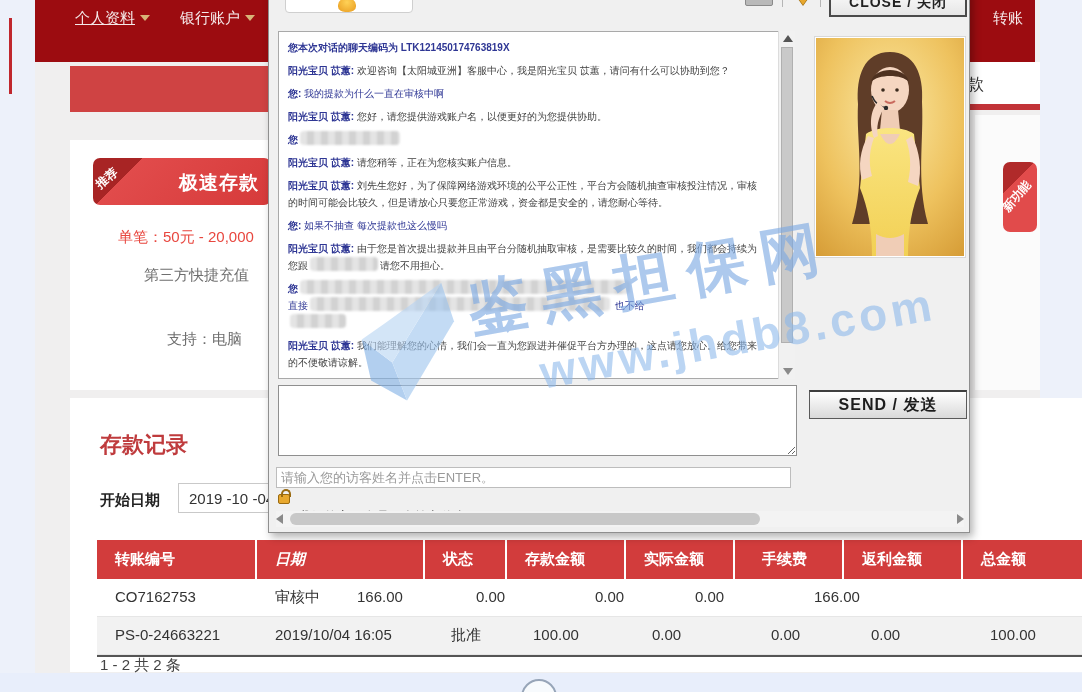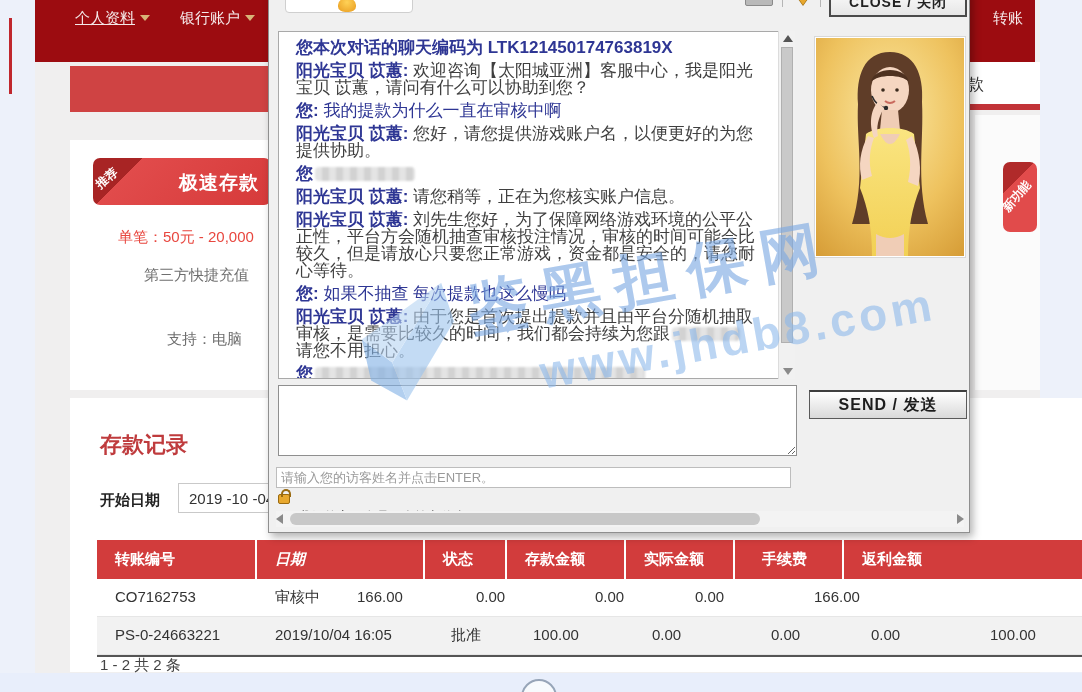--- a/index.html
+++ b/index.html
@@ -50,21 +50,21 @@
   
   .chat-popup { position:absolute; left:268px; top:-12px; width:702px; height:545px; background:#f0f0f0; border:1px solid #8f8f8f; box-shadow:3px 4px 8px rgba(0,0,0,.3); z-index:10; }
   .name-field { position:absolute; left:16px; top:0px; width:128px; height:24px; background:#fff; border:1px solid #cfcfcf; border-radius:4px; overflow:hidden; }
   .emoji-dot { position:absolute; left:52px; top:8px; width:18px; height:14px; border-radius:50% 50% 40% 40%; background:radial-gradient(circle at 50% 30%,#ffd257,#e89b1f); }
   .printer { position:absolute; left:476px; top:0px; width:28px; height:20px; }
   .printer .p-body { position:absolute; left:0; top:6px; width:28px; height:11px; background:#b9b9b9; border:1px solid #8a8a8a; border-radius:2px; }
   .tool-sep { position:absolute; top:2px; width:1px; height:16px; background:#b5b5b5; }
   .gold-arrow { position:absolute; left:524px; top:2px; width:0; height:0; border-left:10px solid transparent; border-right:10px solid transparent; border-top:14px solid #e8a82e; filter:drop-shadow(0 1px 0 #9a6a10); }
   .close-btn { position:absolute; left:560px; top:-4px; width:138px; height:32px; background:linear-gradient(#ffffff,#e6e6e6); border:2px solid #4a4a4a; font-size:14px; font-weight:bold; color:#222; text-align:center; line-height:30px; letter-spacing:1px; cursor:pointer; }
   .chat-log { position:absolute; left:9px; top:42px; width:517px; height:348px; background:#fff; border:1px solid #a9a9a9; overflow:hidden; padding:5px 28px 5px 9px; }
-  .msg { margin:2px 8px 6px; line-height:17px; font-size:17px; }
+  .msg { margin:2px 0 6px; line-height:17px; font-size:10px; }
   .t-sys, .t-name, .t-uname { font-weight:bold; color:#2e3694; }
   .t-agent { color:#3f3f3f; }
   .t-user { color:#2e3694; }
   .t-blur { display:inline-block; height:14px; border-radius:4px; vertical-align:-2px; margin:0 2px;
             background:repeating-linear-gradient(90deg,#e4e4e4 0 7px,#d2d2d2 7px 14px); filter:blur(1.2px); }
   .vscroll { position:absolute; right:0; top:0; bottom:0; width:17px; background:#f1f1f1; border-left:1px solid #dcdcdc; }
   .v-up { position:absolute; top:4px; left:4px; width:0; height:0; border-left:5px solid transparent; border-right:5px solid transparent; border-bottom:7px solid #555; cursor:pointer; }
   .v-thumb { position:absolute; top:16px; left:2px; width:12px; height:296px; background:#c9c9c9; border:1px solid #b0b0b0; cursor:grab; }
   .v-down { position:absolute; bottom:4px; left:4px; width:0; height:0; border-left:5px solid transparent; border-right:5px solid transparent; border-top:7px solid #8a8a8a; cursor:pointer; }
   .agent-photo-frame { position:absolute; left:545px; top:47px; width:152px; height:222px; background:#fff; border:1px solid #d8d8d8; padding:1px; }
@@ -125,20 +125,21 @@
   <input class="date-input" readonly="" value="2019 -10 -04" style="">
   <div class="dep-table">
     <div class="thead">
         <div class="th" style="width: 160px;">转账编号</div>
         <div class="th" style="width: 168px; font-style: italic;">日期</div>
         <div class="th" style="width: 82px;">状态</div>
         <div class="th" style="width: 119px;">存款金额</div>
         <div class="th" style="width: 109px;">实际金额</div>
         <div class="th" style="width: 100px; margin-left: 9px;">手续费</div>
         <div class="th" style="width: 119px;">返利金额</div>
+        <div class="th" style="width: 110px;">总金额</div>
       </div>
     <div>
         <div class="tr">
           <div class="td" style="width: 160px;">CO7162753</div>
           <div class="td" style="width: 82px;">审核中</div>
           <div class="td" style="width: 119px;">166.00</div>
           <div class="td" style="width: 119px;">0.00</div>
           <div class="td" style="width: 100px;">0.00</div>
           <div class="td" style="width: 119px;">0.00</div>
           <div class="td" style="width: 110px;">166.00</div>

